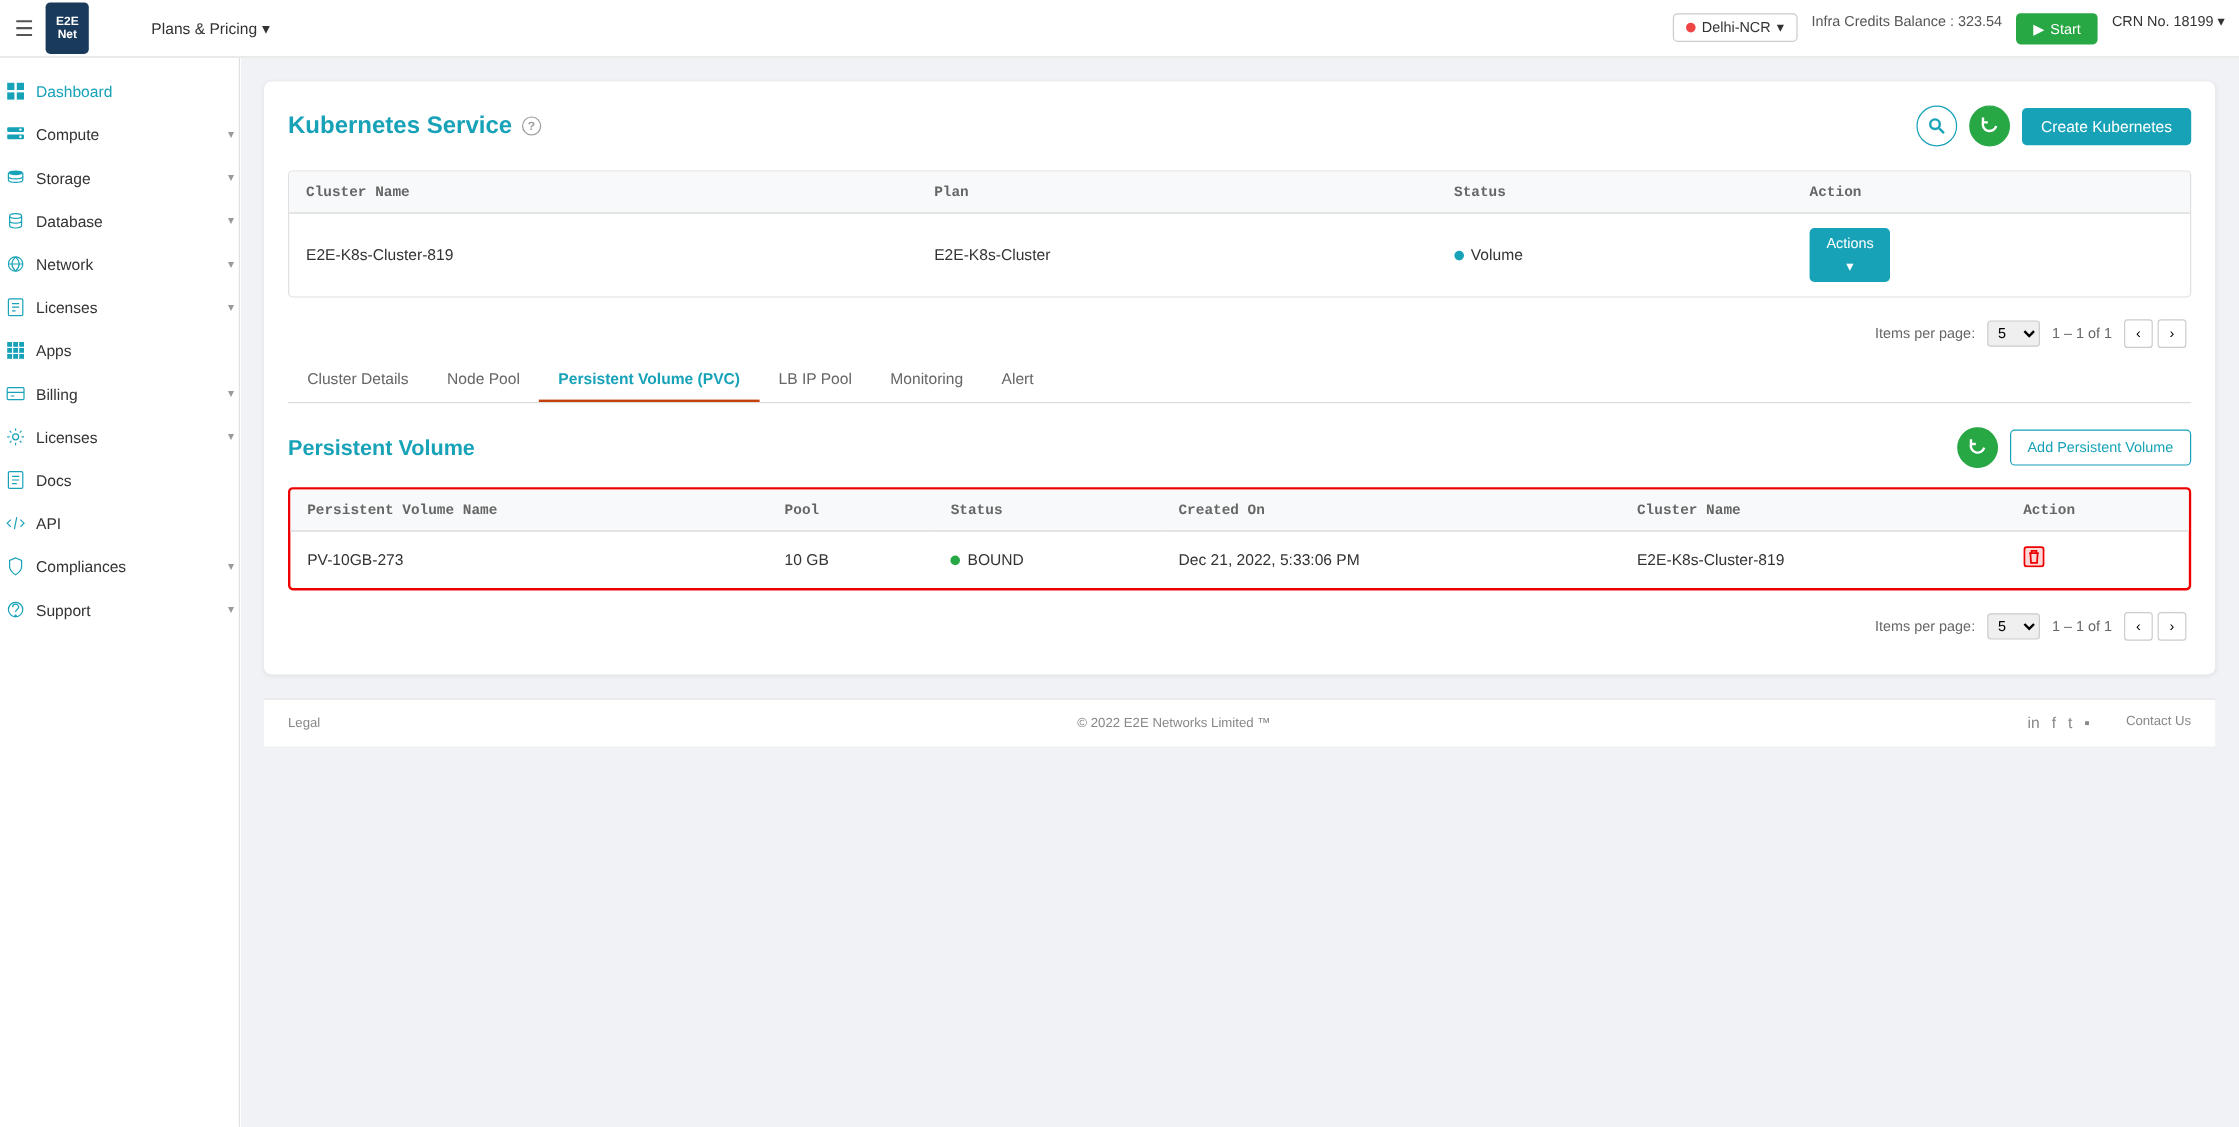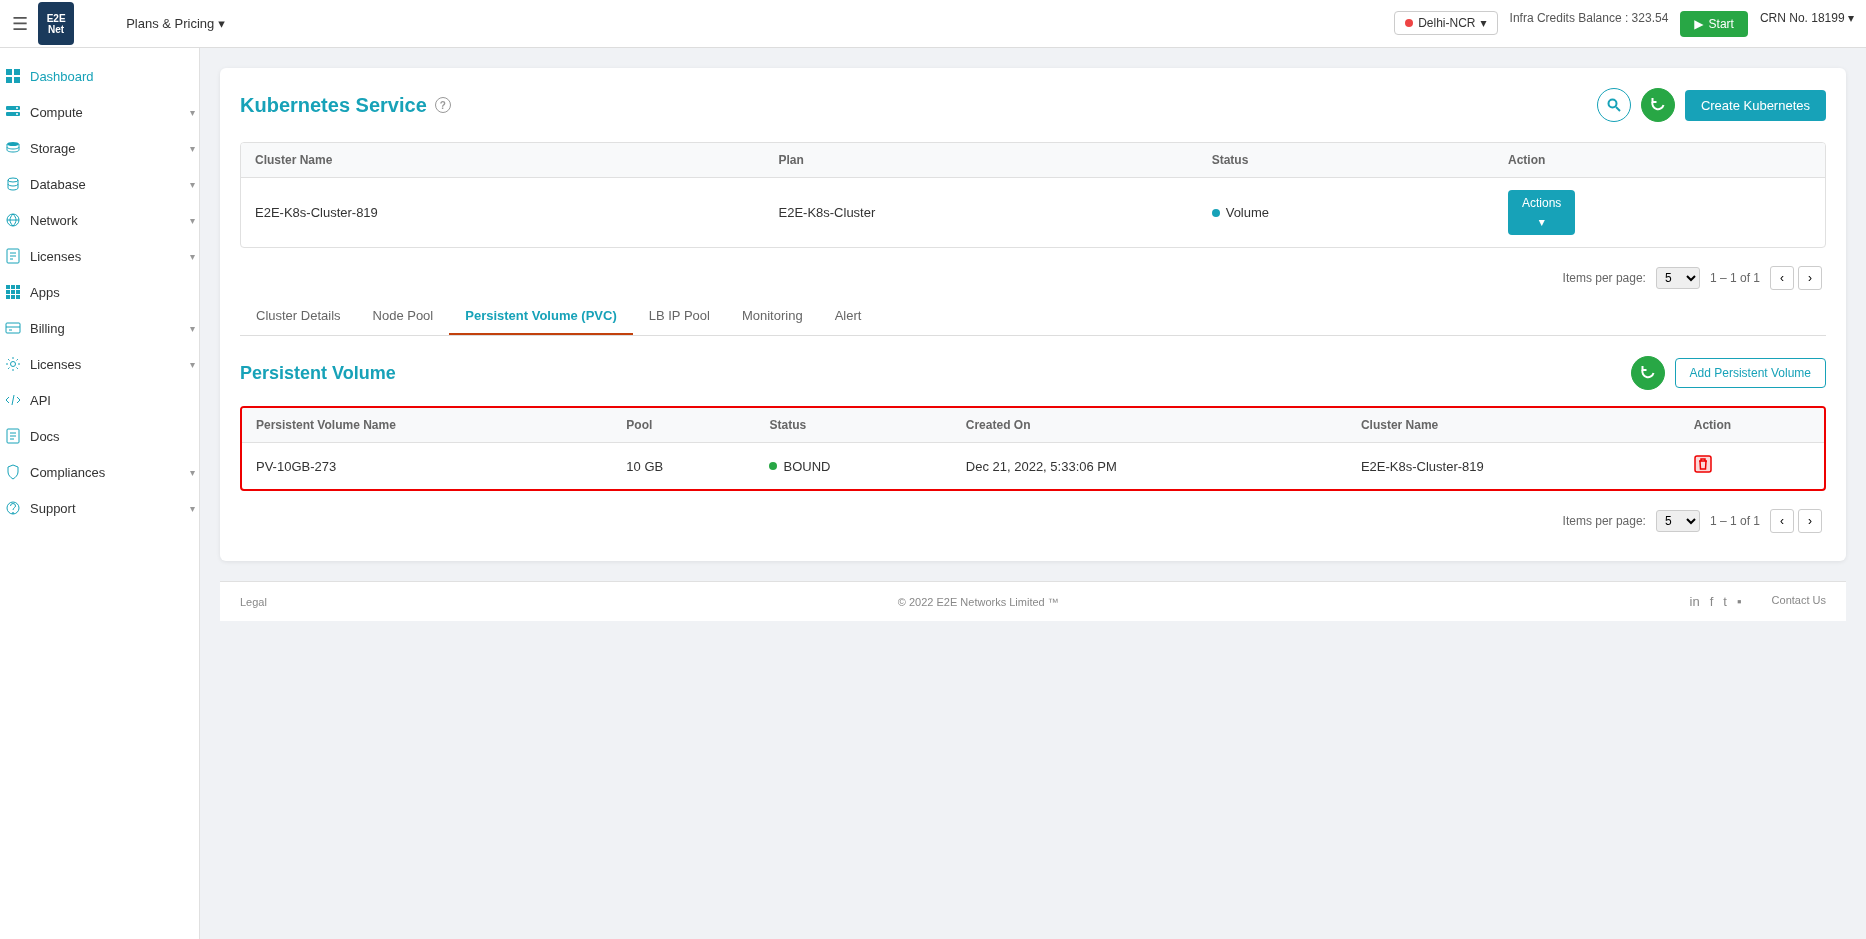--- a/index.html
+++ b/index.html
@@ -53,21 +53,21 @@
     .page-header { display: flex; align-items: center; justify-content: space-between; margin-bottom: 20px; }
     .page-title { font-size: 20px; color: #17a2b8; font-weight: 600; display: flex; align-items: center; gap: 8px; }
     .page-header-actions { display: flex; align-items: center; gap: 10px; }
     .icon-btn { width: 34px; height: 34px; border-radius: 50%; border: 1px solid #17a2b8; display: flex; align-items: center; justify-content: center; cursor: pointer; background: #fff; color: #17a2b8; }
     .icon-btn.filled { background: #28a745; border-color: #28a745; color: #fff; }
     .create-btn { background: #17a2b8; color: #fff; border: none; border-radius: 4px; padding: 8px 16px; font-size: 13px; cursor: pointer; }
 
     
     .table-wrapper { border: 1px solid #e0e0e0; border-radius: 4px; overflow: hidden; margin-bottom: 10px; }
     table { width: 100%; border-collapse: collapse; }
-    th { background: #f8f9fa; padding: 10px 14px; text-align: left; font-size: 12px; color: #666; font-weight: 600; border-bottom: 1px solid #e0e0e0; }
+    th { background: #f8f9fa; padding: 10px 14px; text-align: left; font-size: 12px; color: #666; font-weight: 600; border-bottom: 1px solid #e0e0e0; font-family: Liberation Mono, monospace; }
     td { padding: 12px 14px; border-bottom: 1px solid #f0f0f0; font-size: 13px; }
     tr:last-child td { border-bottom: none; }
 
     
     .status-running { display: flex; align-items: center; gap: 6px; }
     .status-dot { width: 8px; height: 8px; border-radius: 50%; }
     .status-dot.running { background: #17a2b8; }
     .status-dot.bound { background: #28a745; }
 
     
@@ -245,35 +245,35 @@
           <circle cx="8" cy="8" r="2.5"></circle>
           <path d="M8 1v2M8 13v2M1 8h2M13 8h2M3.1 3.1l1.4 1.4M11.5 11.5l1.4 1.4M3.1 12.9l1.4-1.4M11.5 4.5l1.4-1.4"></path>
         </svg>
     </span>
     <span class="sidebar-item-label">Licenses</span>
     <span class="sidebar-item-arrow">▾</span>
   </div>
   <div class="sidebar-item">
     <span class="sidebar-item-icon">
       <svg class="svg-icon" viewBox="0 0 16 16" fill="none" stroke="#17a2b8">
-          <path d="M4 5l-3 3 3 3M12 5l3 3-3 3M9 3l-2 10"></path>
-        </svg>
-    </span>
-    <span class="sidebar-item-label">API</span>
-  </div>
-  <div class="sidebar-item">
-    <span class="sidebar-item-icon">
-      <svg class="svg-icon" viewBox="0 0 16 16" fill="none" stroke="#17a2b8">
           <rect x="2" y="1" width="12" height="14" rx="1"></rect>
           <line x1="5" y1="5" x2="11" y2="5"></line>
           <line x1="5" y1="8" x2="11" y2="8"></line>
           <line x1="5" y1="11" x2="9" y2="11"></line>
         </svg>
     </span>
     <span class="sidebar-item-label">Docs</span>
+  </div>
+  <div class="sidebar-item">
+    <span class="sidebar-item-icon">
+      <svg class="svg-icon" viewBox="0 0 16 16" fill="none" stroke="#17a2b8">
+          <path d="M4 5l-3 3 3 3M12 5l3 3-3 3M9 3l-2 10"></path>
+        </svg>
+    </span>
+    <span class="sidebar-item-label">API</span>
   </div>
   <div class="sidebar-item">
     <span class="sidebar-item-icon">
       <svg class="svg-icon" viewBox="0 0 16 16" fill="none" stroke="#17a2b8">
           <path d="M8 1l5 2v5c0 3-2.5 5.5-5 7C5.5 13.5 3 11 3 8V3z"></path>
         </svg>
     </span>
     <span class="sidebar-item-label">Compliances</span>
     <span class="sidebar-item-arrow">▾</span>
   </div>

